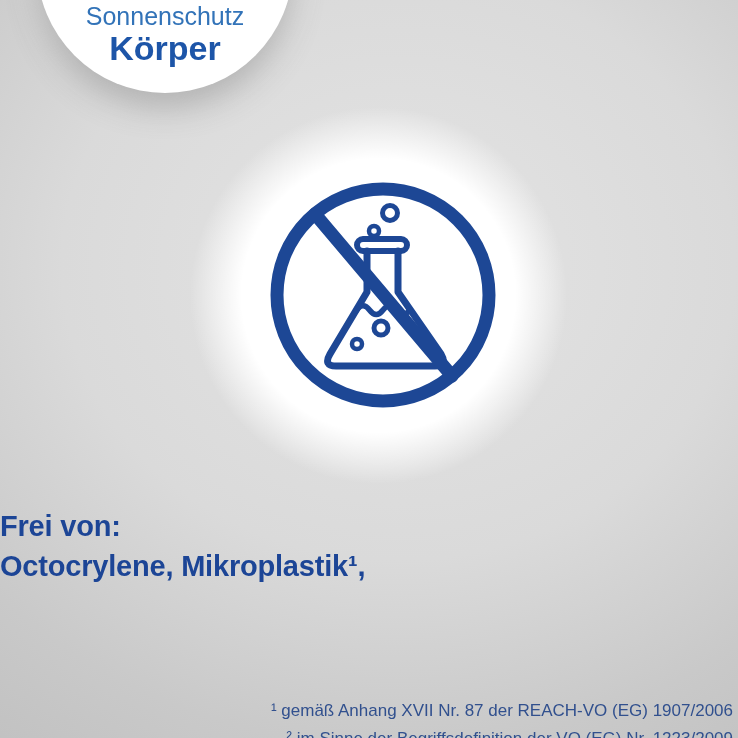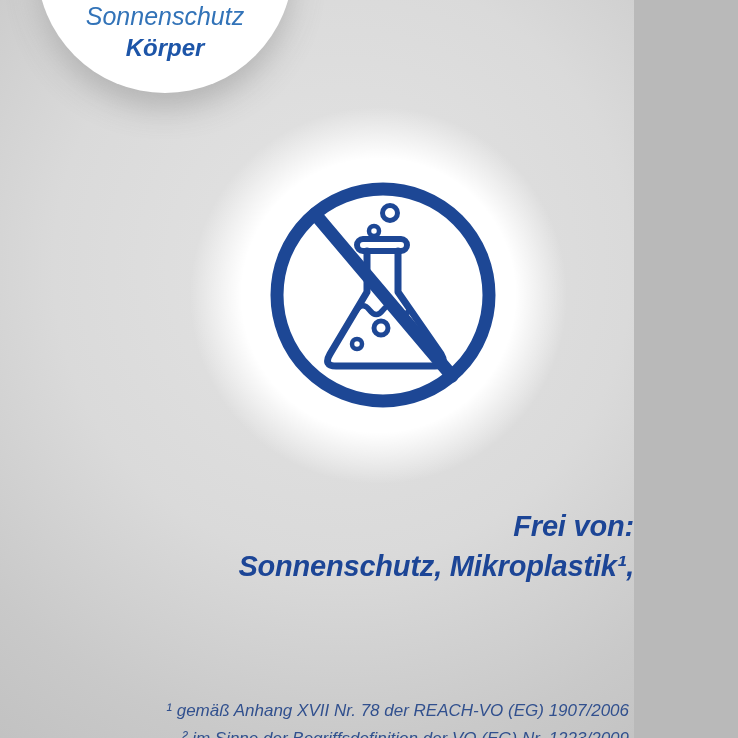--- a/index.html
+++ b/index.html
@@ -2,26 +2,25 @@
 <html style="--accent-blue: #1c4596; --icon-blue: #1d4795; --badge-light-blue: #3273b8; --badge-dark-blue: #1d55a8; --footnote-blue: #31508e; --background-gray: #c4c4c4; --glow-white: #ffffff;"><head>
 <meta charset="utf-8">
 <style>
   html, body { margin: 0; padding: 0; }
   body {
     font-family: "Liberation Sans", sans-serif;
     background: #b9b9b9;
   }
   .canvas {
     position: relative;
-    width: 634px;
+    width: 738px;
     height: 738px;
     overflow: hidden;
     background: radial-gradient(120% 105% at 54% 36%,
       #e4e4e4 0%, #dadada 38%, #c9c9c9 62%, #bdbdbd 85%, #b7b7b7 100%);
-    font-style: italic;
   }
 
   
   .glow {
     position: absolute;
     left: 188px; top: 105px;
     width: 381px; height: 381px;
     border-radius: 50%;
     background: radial-gradient(circle closest-side,
       var(--glow-white) 0%, var(--glow-white) 72%, rgba(255,255,255,0) 99%);
@@ -41,40 +40,40 @@
     bottom: 28px;
     width: 100%;
     text-align: center;
   }
   .badge-line1 {
     font-size: 25px;
     line-height: 30px;
     color: var(--badge-light-blue);
   }
   .badge-line2 {
-    font-size: 24px;
+    font-size: 34px;
     line-height: 34px;
     font-weight: bold;
     color: var(--badge-dark-blue);
   }
 
   
   .nochem {
     position: absolute;
     left: 268px; top: 180px;
   }
   .nochem .stroke { stroke: var(--icon-blue); }
 
   
   .claims {
     position: absolute;
     top: 506px;
     left: 0;
     width: 100%;
-    text-align: right;
+    text-align: left;
     color: var(--accent-blue);
     font-weight: bold;
     font-size: 29px;
     line-height: 40px;
     letter-spacing: -0.2px;
   }
 
   
   .footnotes {
     position: absolute;
@@ -116,21 +115,21 @@
       <circle cx="106" cy="51" r="5" stroke-width="4.5"></circle>
 
       <line x1="47" y1="34" x2="184" y2="196" stroke-width="13"></line>
 
       <circle cx="115" cy="115" r="106" stroke-width="13"></circle>
     </g>
   </svg>
 
   <div class="claims">
     <div>Frei von:</div>
-    <div>Sonnenschutz, Mikroplastik¹,</div>
+    <div>Octocrylene, Mikroplastik¹,</div>
   </div>
 
   <div class="footnotes">
-    <div>¹ gemäß Anhang XVII Nr. 78 der REACH-VO (EG) 1907/2006</div>
+    <div>¹ gemäß Anhang XVII Nr. 87 der REACH-VO (EG) 1907/2006</div>
     <div>² im Sinne der Begriffsdefinition der VO (EG) Nr. 1223/2009</div>
   </div>
 
 </div>
 
 </body></html>

